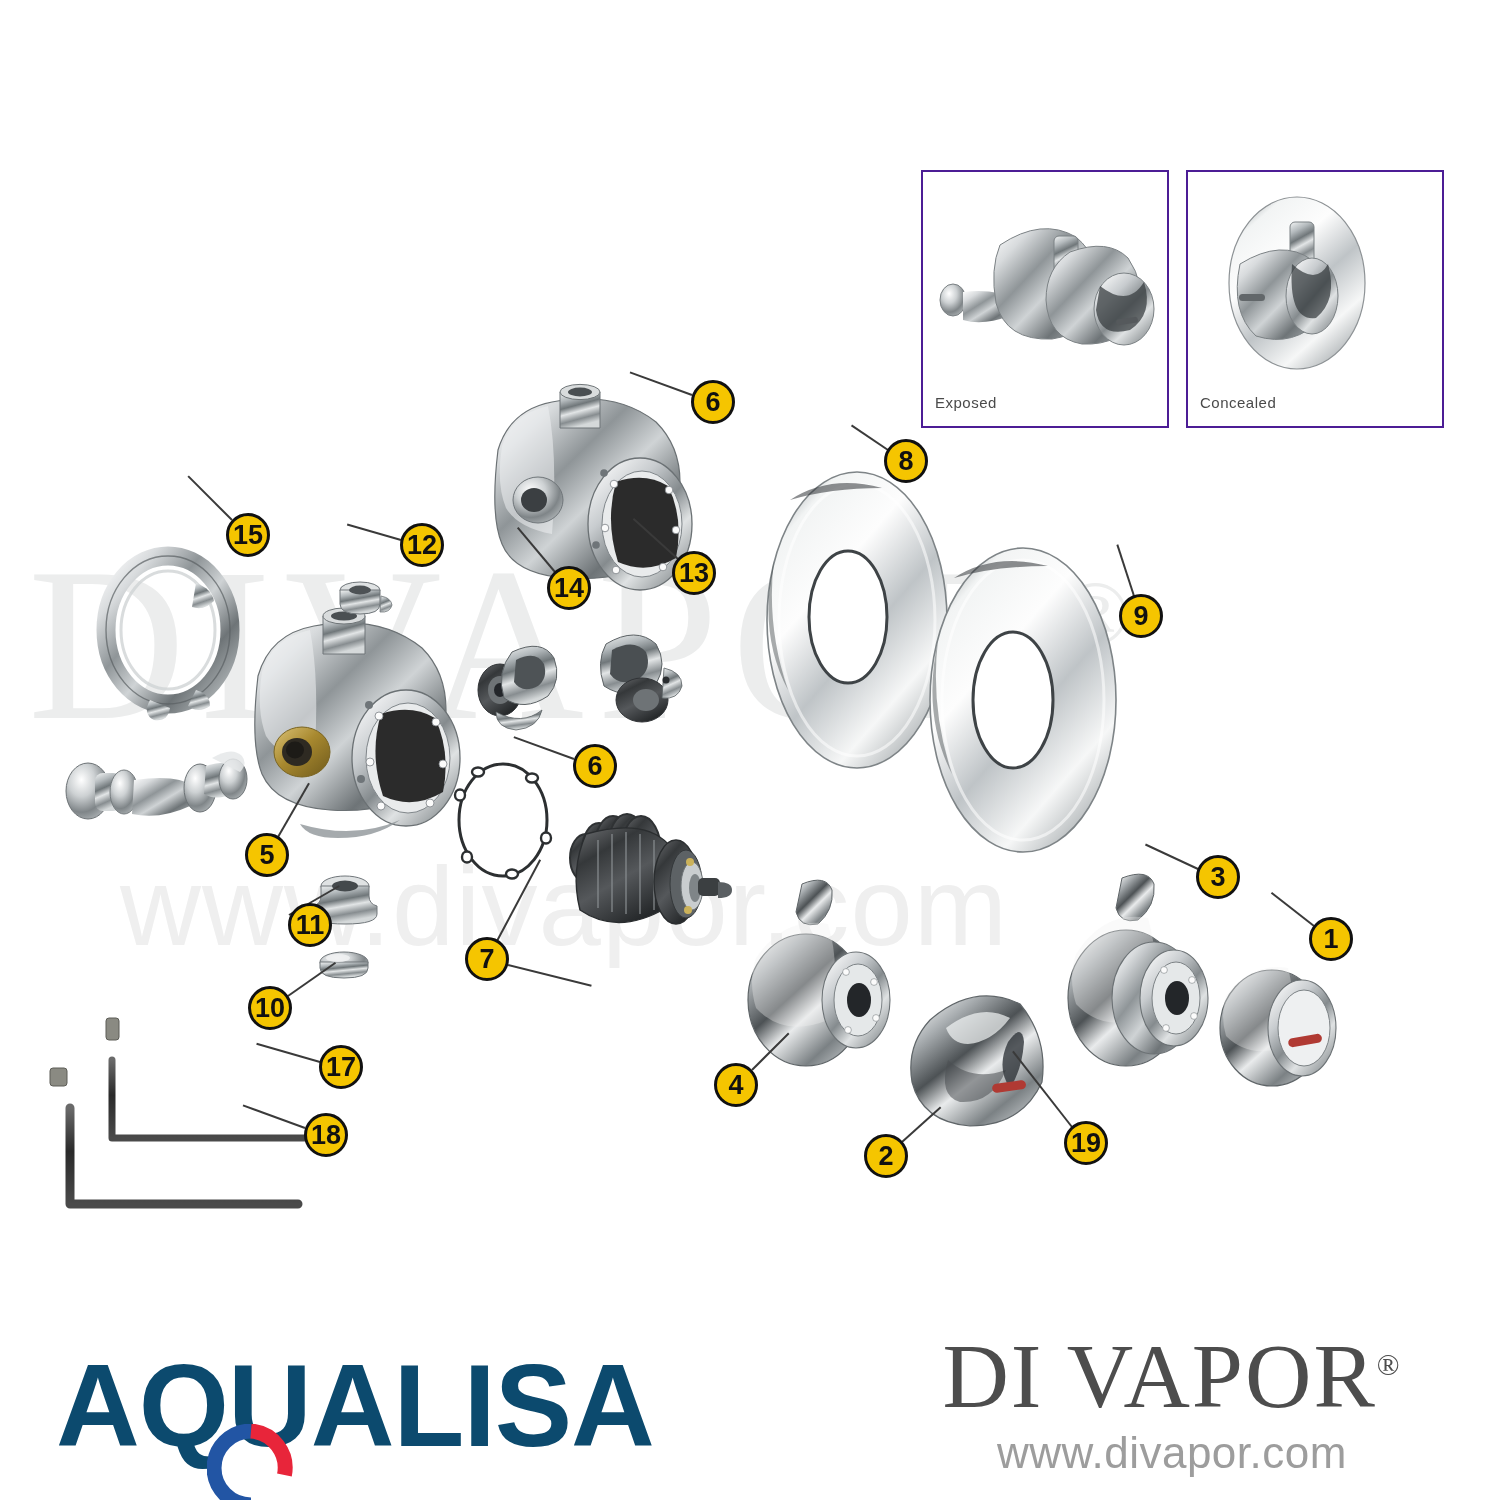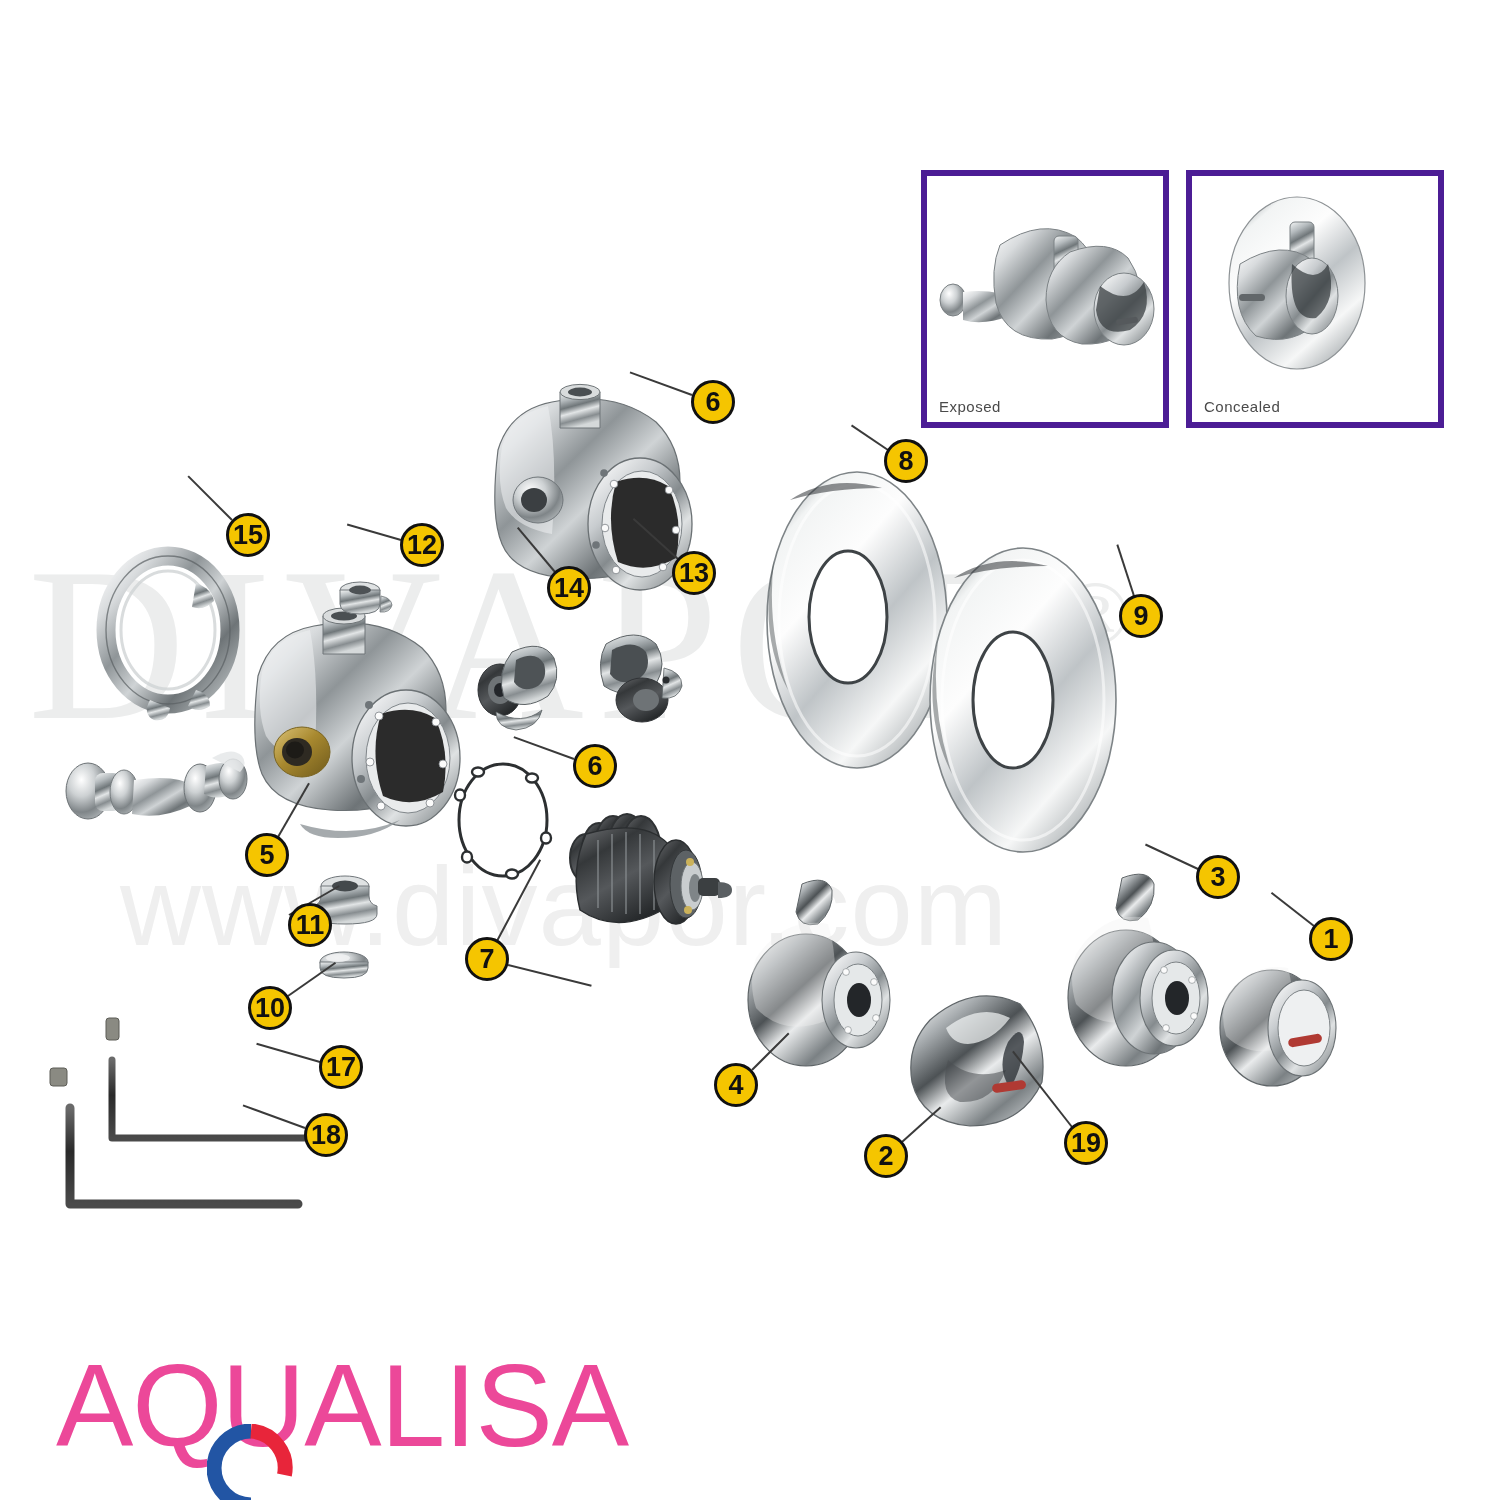--- a/index.html
+++ b/index.html
@@ -21,26 +21,26 @@
   
   .badge{position:absolute;border-radius:50%;background:#f5c500;
          border:3px solid #111;box-sizing:border-box;
          display:flex;align-items:center;justify-content:center;
          color:#111;font-weight:700;line-height:1;z-index:40;}
   .badge.b44{width:44px;height:44px;font-size:27px;}
   .leader{position:absolute;background:#3a3a3a;transform-origin:0 50%;
           height:2px;z-index:30;}
 
   
-  .inset{position:absolute;border:6px solid #4c1d95;background:#fff;box-sizing:border-box;text-align:center;}
+  .inset{position:absolute;border:2px solid #4c1d95;background:#fff;box-sizing:border-box;text-align:center;}
   .inset-label{position:absolute;font-size:15px;color:#4a4a4a;letter-spacing:.5px;}
 
   
   .aqualisa{position:absolute;left:56px;top:1348px;}
-  .aq-text{font-size:116px;font-weight:400;color:#ec4899;letter-spacing:-1px;
+  .aq-text{font-size:116px;font-weight:700;color:#0c4a6e;letter-spacing:-1px;
            font-family:"Liberation Sans", sans-serif;line-height:1;}
   .aq-arc{position:absolute;left:151px;top:76px;width:88px;height:88px;}
 
   .divapor{position:absolute;left:872px;top:1330px;text-align:center;width:600px;}
   .dv-text{font-family:"Liberation Serif", serif;font-size:92px;color:#4d4d4d;
            letter-spacing:2px;line-height:1;white-space:nowrap;}
   .dv-text .reg{font-size:30px;vertical-align:super;}
   .dv-url{font-size:44px;color:#9d9d9d;letter-spacing:.5px;margin-top:6px;
           font-family:"Liberation Sans", sans-serif;}
 </style>
@@ -418,14 +418,20 @@
     </div>
 
   <div class="aqualisa">
     <div class="aq-text">AQUALISA</div>
     <svg class="aq-arc" viewBox="0 0 100 100">
       <path d="M50 92 A42 42 0 0 1 50 8" fill="none" stroke="#2255a4" stroke-width="17"></path>
       <path d="M50 8 A42 42 0 0 1 88 58" fill="none" stroke="#e8253a" stroke-width="17"></path>
     </svg>
   </div>
 
+  <div class="divapor">
+    <div class="dv-text">
+      <span>DI VAPOR</span><span class="reg">®</span>
+    </div>
+    <div class="dv-url">www.divapor.com</div>
+  </div>
 
 </div>
 
 </body></html>

